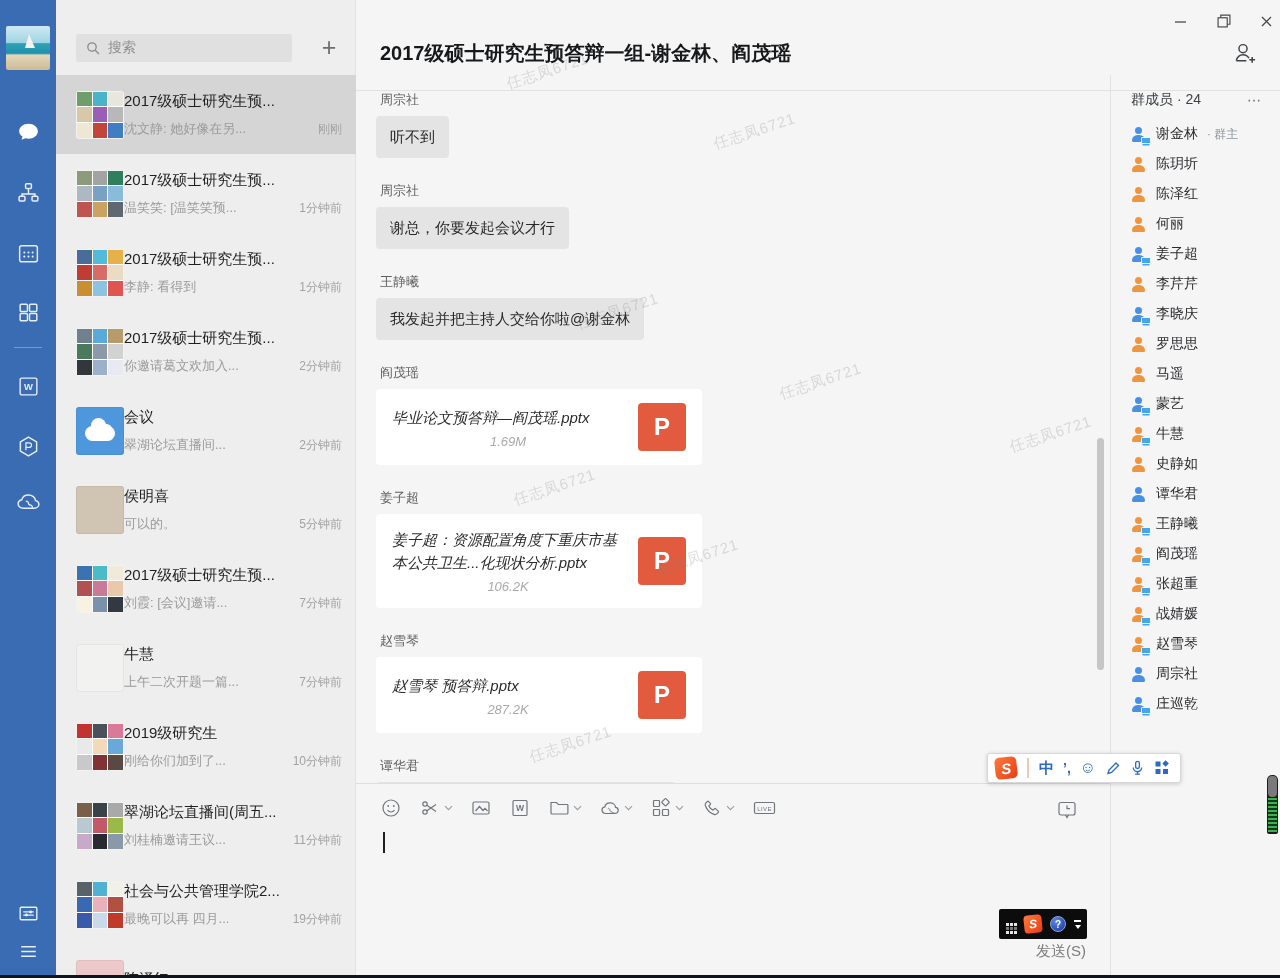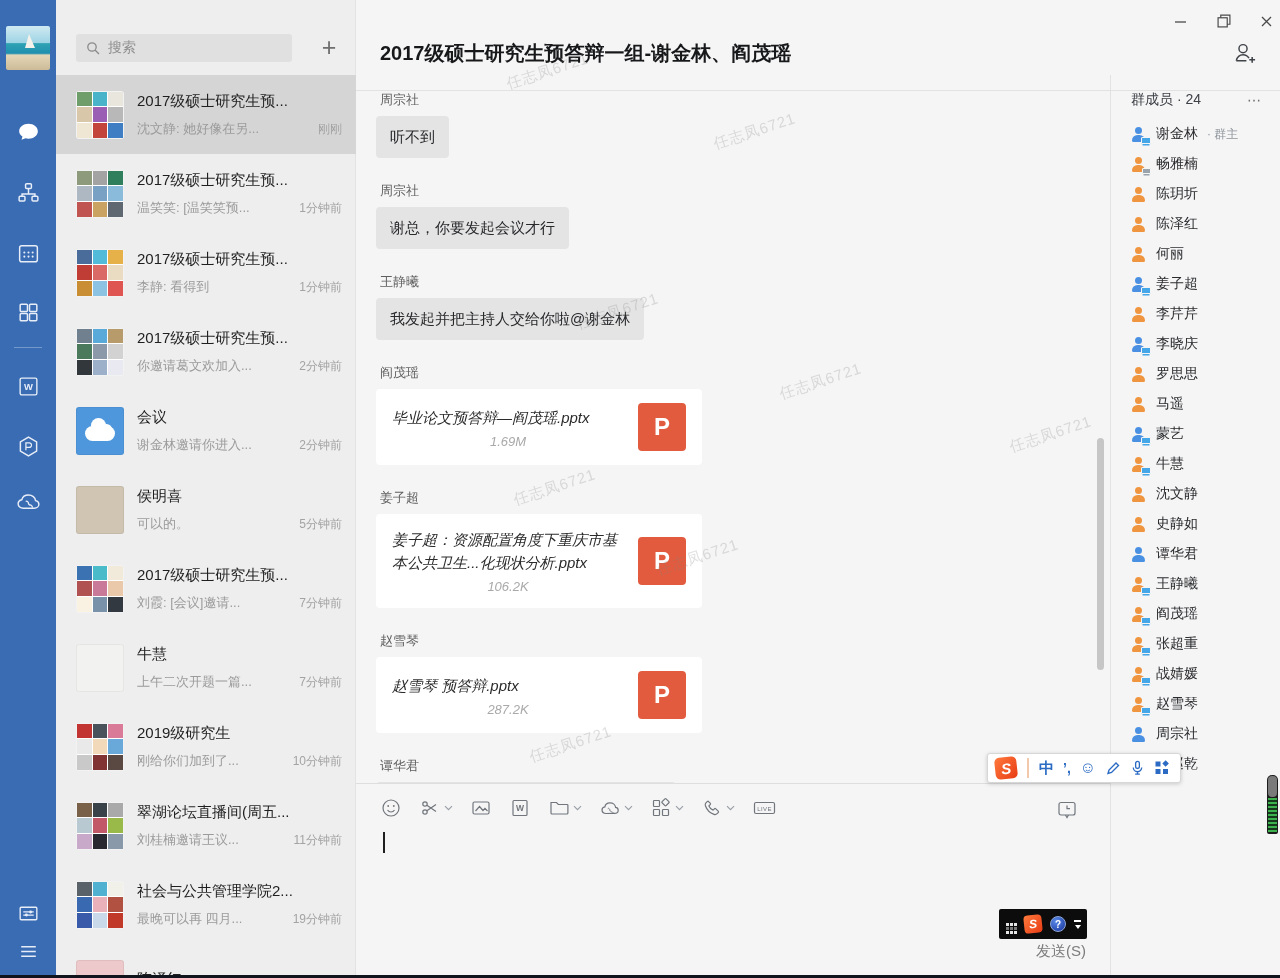--- a/index.html
+++ b/index.html
@@ -18,21 +18,21 @@
   .nav-divider { position:absolute; left:14px; top:347px; width:28px; height:1px; background:rgba(255,255,255,.3); }
 
   
   .clist { position:absolute; left:56px; top:0; width:300px; height:978px; background:#eeeeee;
     border-right:1px solid #e3e3e3; z-index:5; }
   .search { position:absolute; left:20px; top:34px; width:216px; height:28px; background:#e0e0e0;
     border-radius:3px; display:flex; align-items:center; gap:8px; padding:0 10px; color:#8f8f8f; font-size:14px; }
   .plus-btn { position:absolute; right:8px; top:32px; width:36px; height:30px; text-align:center;
     font-size:25px; font-weight:300; color:#6f6f6f; line-height:30px; cursor:default; }
   .citems { position:absolute; left:0; top:75px; width:300px; height:903px; overflow:hidden; }
-  .citem { height:79px; display:flex; align-items:center; gap:13px; padding:0 14px 0 20px; }
+  .citem { height:79px; display:flex; align-items:center; gap:0; padding:0 14px 0 20px; }
   .citem.selected { background:#d5d5d5; }
   .cavatar { width:48px; height:48px; border-radius:3px; flex:none; position:relative;
     box-shadow:inset 0 0 0 1px rgba(0,0,0,.05); }
   .av-grid { display:grid; grid-template-columns:repeat(3,1fr); grid-template-rows:repeat(3,1fr);
     gap:1px; background:#fff; padding:1px; }
   .av-grid i { display:block; }
   .av-meeting::before { content:""; position:absolute; left:9px; top:19px; width:30px; height:15px;
     background:#fff; border-radius:8px; }
   .av-meeting::after { content:""; position:absolute; left:15px; top:11px; width:15px; height:15px;
     background:#fff; border-radius:50%; box-shadow:8px 4px 0 -2px #fff; }
@@ -291,21 +291,21 @@
               <span class="ctime">2分钟前</span>
             </div>
           </div>
         </div>
 
         <div class="citem">
           <div class="cavatar av-meeting" style="background: rgb(78, 151, 221);"></div>
           <div class="cmeta">
             <div class="ctitle">会议</div>
             <div class="crow2">
-              <span class="cpreview">谢金林邀请你进入...</span>
+              <span class="cpreview">翠湖论坛直播间...</span>
               <span class="ctime">2分钟前</span>
             </div>
           </div>
         </div>
 
         <div class="citem">
           <div class="cavatar av-solid" style="background: rgb(207, 197, 178);"></div>
           <div class="cmeta">
             <div class="ctitle">侯明喜</div>
             <div class="crow2">
@@ -620,27 +620,20 @@
 
         <div class="mrow">
           <span class="pico p-blue dev-desktop">
             <span class="mon"></span>
           </span>
           <span class="mname">谢金林</span>
           <span class="msuffix">· 群主</span>
         </div>
 
 
-        <div class="mrow">
-          <span class="pico p-orange dev-gray">
-            <span class="mon"></span>
-          </span>
-          <span class="mname">畅雅楠</span>
-          <span class="msuffix"></span>
-        </div>
 
         <div class="mrow">
           <span class="pico p-orange"></span>
           <span class="mname">陈玥圻</span>
           <span class="msuffix"></span>
         </div>
 
         <div class="mrow">
           <span class="pico p-orange"></span>
           <span class="mname">陈泽红</span>
@@ -697,25 +690,20 @@
 
         <div class="mrow">
           <span class="pico p-orange dev-desktop">
             <span class="mon"></span>
           </span>
           <span class="mname">牛慧</span>
           <span class="msuffix"></span>
         </div>
 
 
-        <div class="mrow">
-          <span class="pico p-orange"></span>
-          <span class="mname">沈文静</span>
-          <span class="msuffix"></span>
-        </div>
 
         <div class="mrow">
           <span class="pico p-orange"></span>
           <span class="mname">史静如</span>
           <span class="msuffix"></span>
         </div>
 
         <div class="mrow">
           <span class="pico p-blue"></span>
           <span class="mname">谭华君</span>

